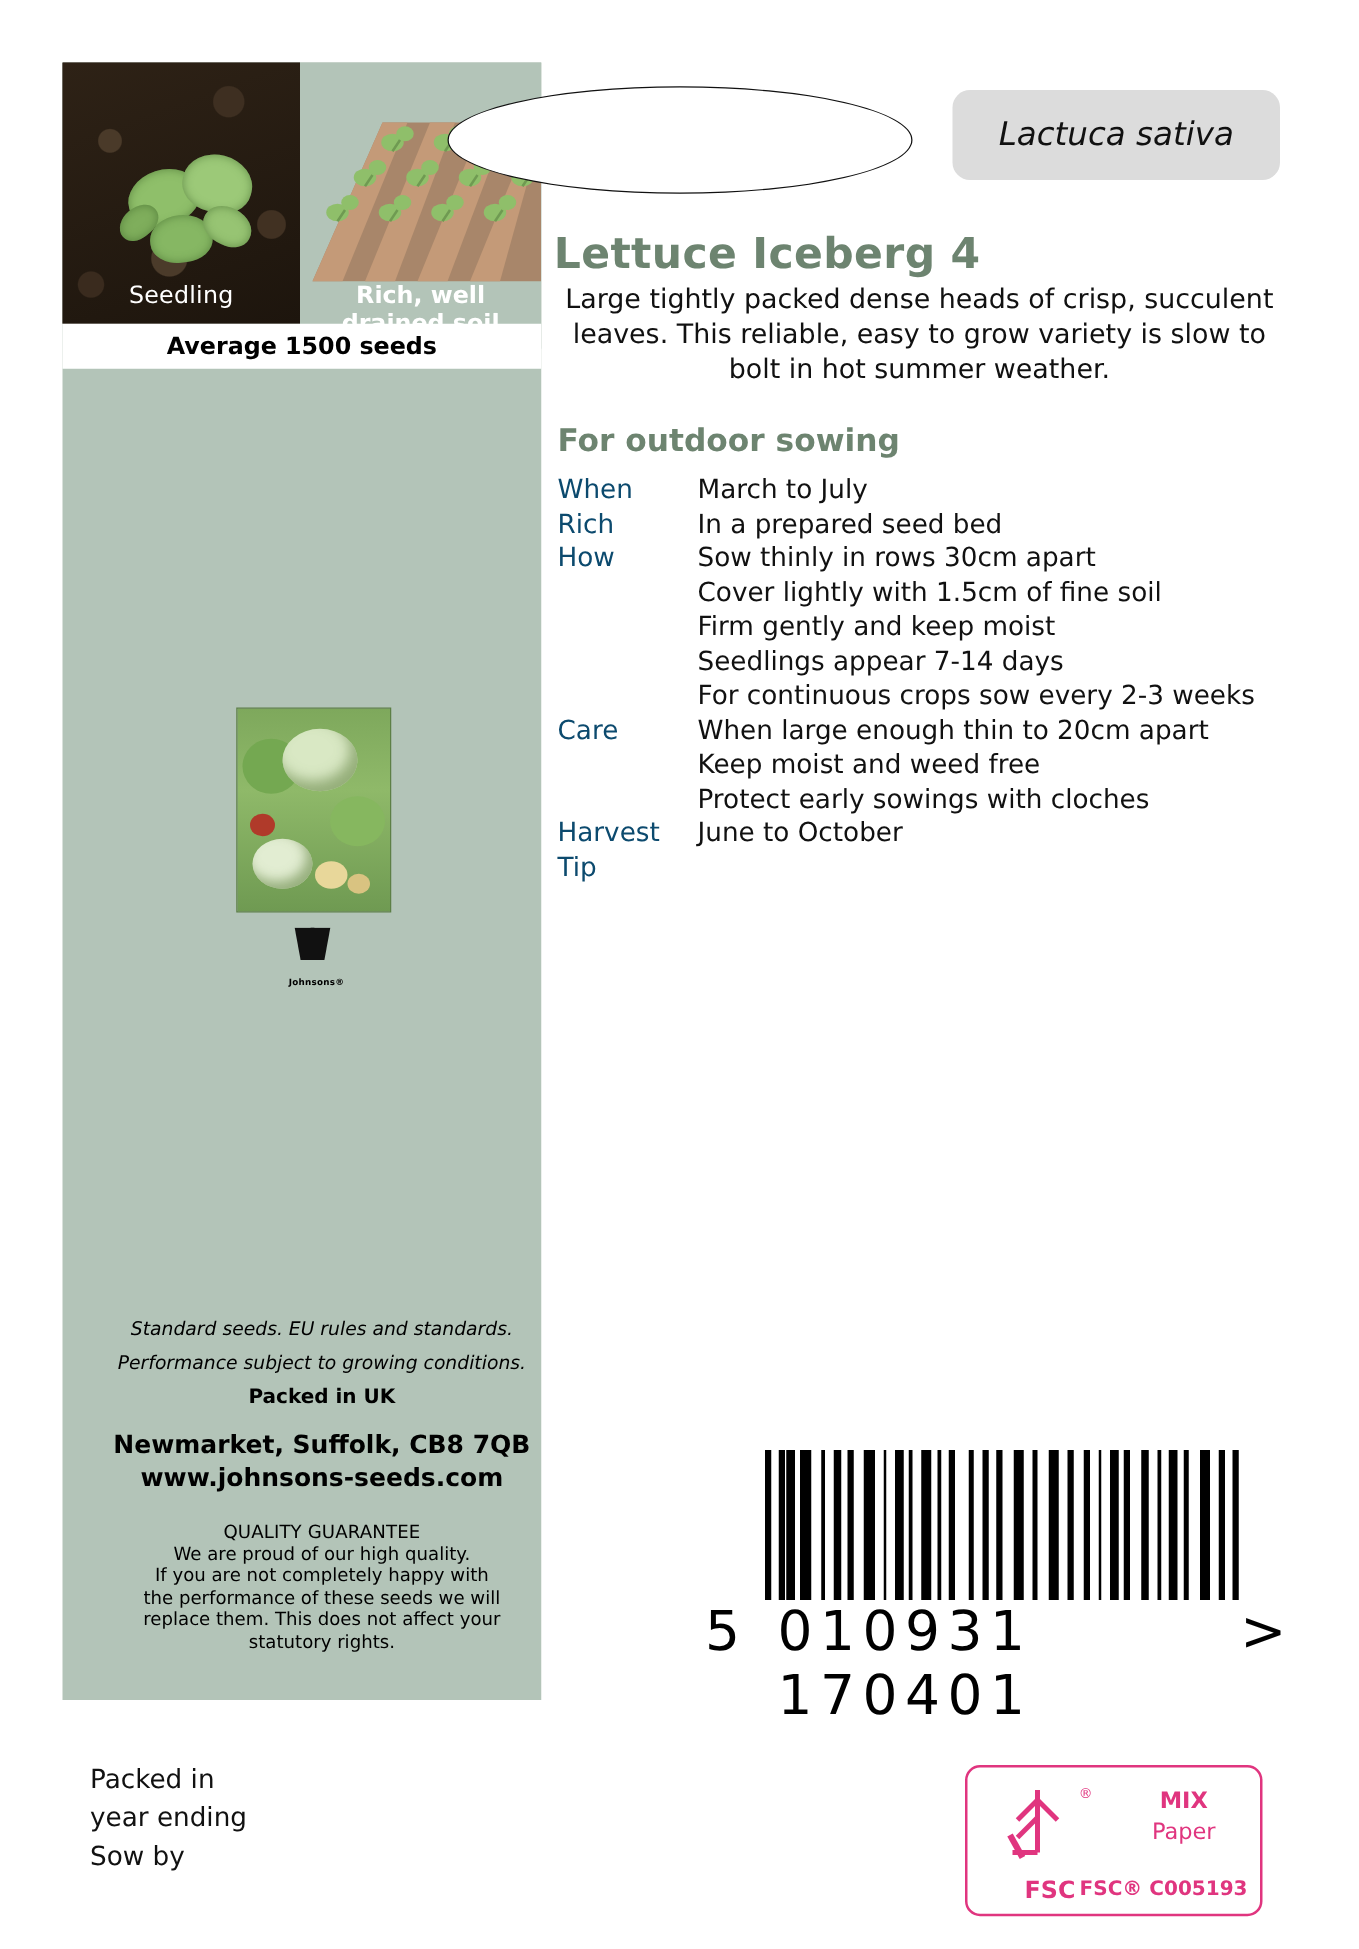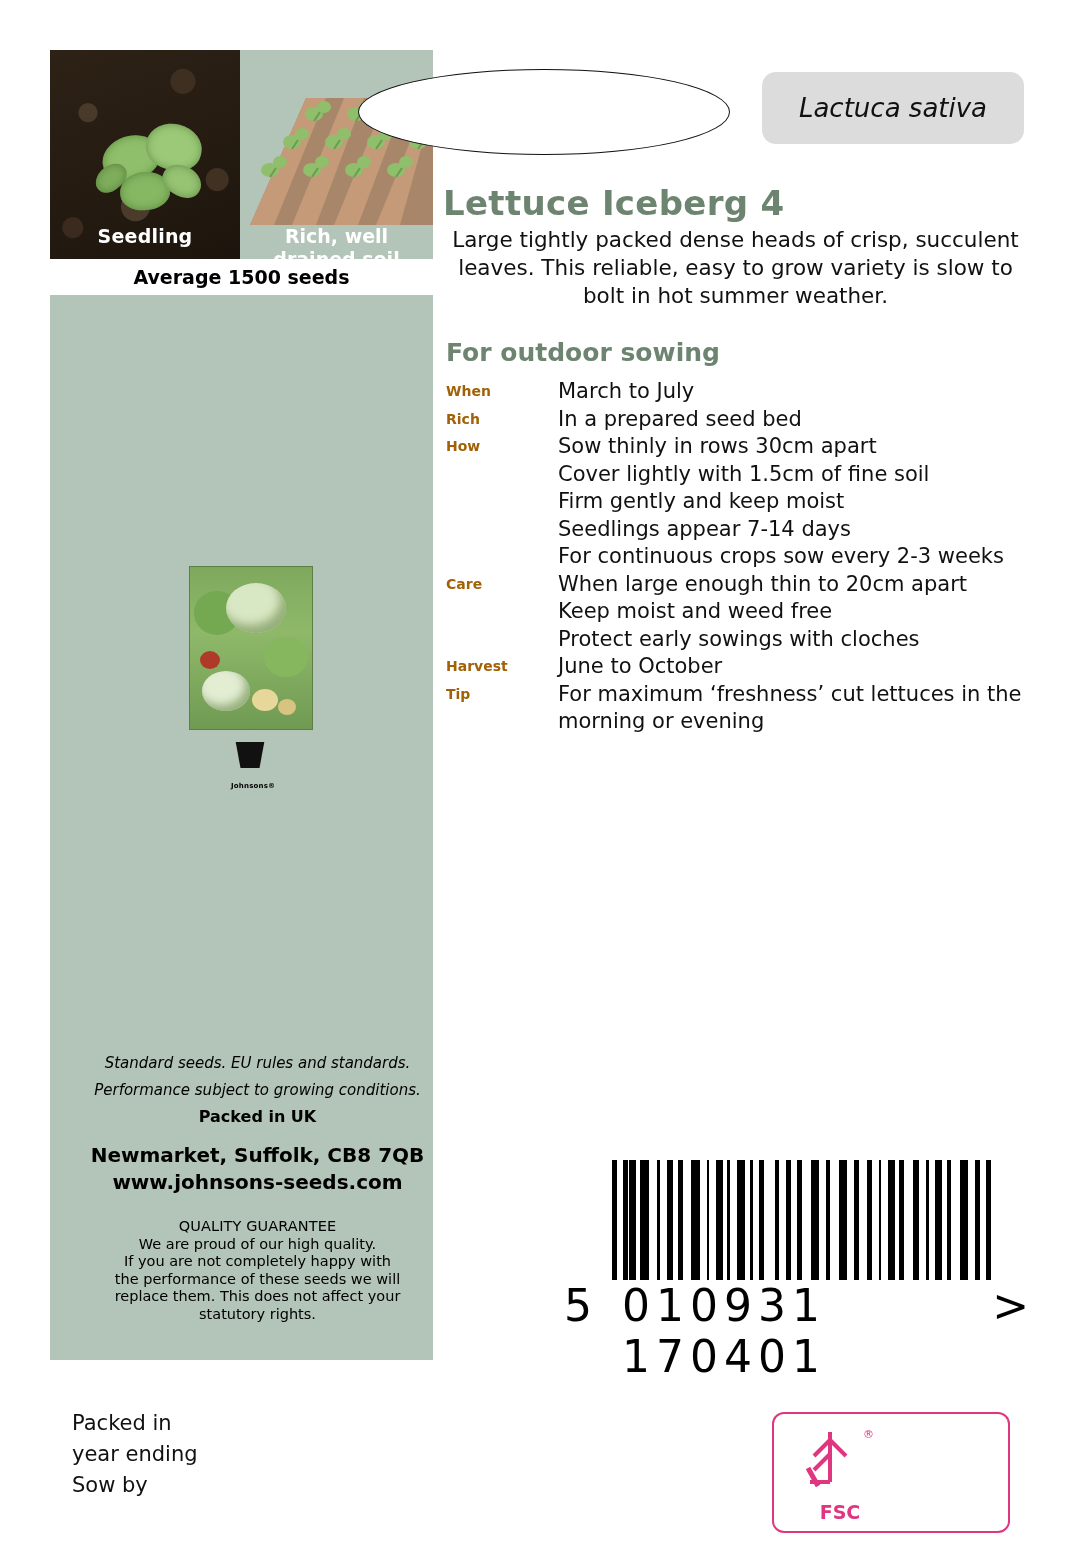--- a/index.html
+++ b/index.html
@@ -62,21 +62,21 @@
   .leaf.l1 { width: 58px; height: 44px; left: 52px; top: 86px; transform: rotate(-18deg); }
   .leaf.l2 { width: 56px; height: 46px; left: 96px; top: 74px; transform: rotate(14deg); background:#9cc978; }
   .leaf.l3 { width: 50px; height: 38px; left: 70px; top: 122px; transform: rotate(-6deg); background:#86b763; }
   .leaf.l4 { width: 40px; height: 30px; left: 112px; top: 116px; transform: rotate(28deg); background:#97c473; }
   .leaf.l5 { width: 34px; height: 24px; left: 44px; top: 116px; transform: rotate(-40deg); background:#7fae5c; }
   .photo-caption {
     position: absolute;
     left: 0; right: 0; bottom: 12px;
     text-align: center;
     color: #fff;
-    font-weight: bold;
+    font-weight: normal;
     font-size: 19px;
     letter-spacing: .2px;
   }
   .photo-soil {
     position: relative;
     width: 193px;
     height: 229px;
     background: #b3c4b8;
     overflow: hidden;
     text-decoration: underline;
@@ -261,23 +261,23 @@
     top: 378px;
     width: 585px;
   }
   .row {
     display: flex;
     align-items: flex-start;
   }
   .row .lbl {
     width: 112px;
     flex: 0 0 112px;
-    font-size: 14px;
-    font-weight: bold;
-    color: #a16207;
+    font-size: 21px;
+    font-weight: normal;
+    color: #0c4a6e;
     line-height: 27.5px;
   }
   .row .val {
     font-size: 21px;
     color: #111;
     line-height: 27.5px;
   }
   .row .val div { white-space: pre-wrap; }
 
   
@@ -511,23 +511,20 @@
       </div>
     </div>
     <div class="row">
       <div class="lbl">Harvest</div>
       <div class="val">
         <div>June to October</div>
       </div>
     </div>
     <div class="row">
       <div class="lbl">Tip</div>
-      <div class="val">
-        <div>For maximum ‘freshness’ cut lettuces in the morning or evening</div>
-      </div>
     </div>
   </div>
 
 <div class="barcode-wrap">
   <div class="bars" id="bars">
       <div class="bar" style="left: 0px; width: 4.67164px; height: 120px;"></div>
       <div class="bar" style="left: 11.3433px; width: 4.67164px; height: 120px;"></div>
       <div class="bar" style="left: 17.0149px; width: 6.56219px; height: 120px;"></div>
       <div class="bar" style="left: 28.3582px; width: 8.45274px; height: 120px;"></div>
       <div class="bar" style="left: 45.3731px; width: 2.78109px; height: 120px;"></div>
@@ -578,13 +575,18 @@
       <path d="M26 2 L26 52" stroke="#e0357f" stroke-width="4" fill="none"></path>
       <path d="M26 10 L10 26" stroke="#e0357f" stroke-width="4" fill="none"></path>
       <path d="M26 24 L10 40" stroke="#e0357f" stroke-width="4" fill="none"></path>
       <path d="M26 10 L42 26" stroke="#e0357f" stroke-width="4" fill="none"></path>
       <path d="M6 52 L26 52" stroke="#e0357f" stroke-width="4" fill="none"></path>
       <path d="M4 38 L14 56" stroke="#e0357f" stroke-width="5" fill="none"></path>
     </svg>
     <div class="fsc-reg">®</div>
     <div class="fsc-label">FSC</div>
   </div>
+  <div class="fsc-right">
+    <div class="mix">MIX</div>
+    <div>Paper</div>
+    <div class="fsc-code">FSC® C005193</div>
+  </div>
 </div>
 
 </body></html>

